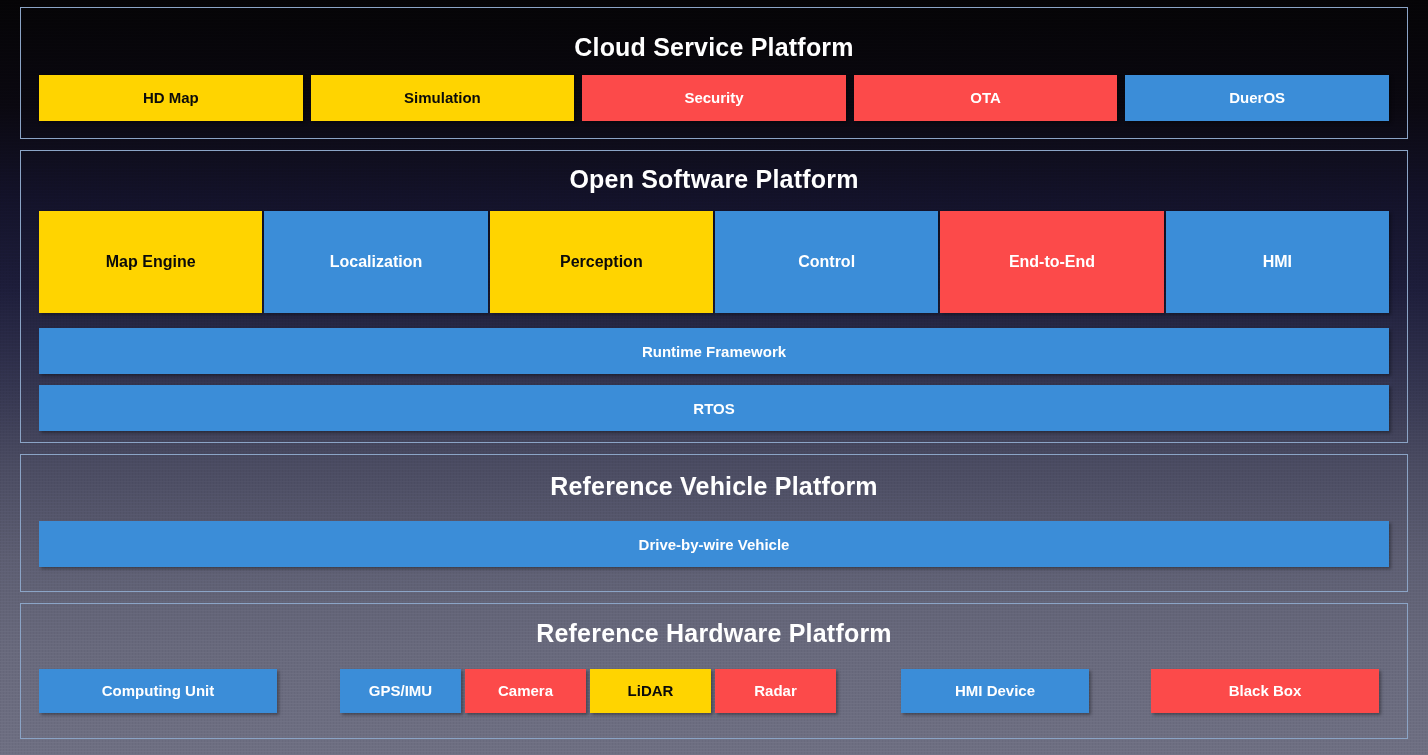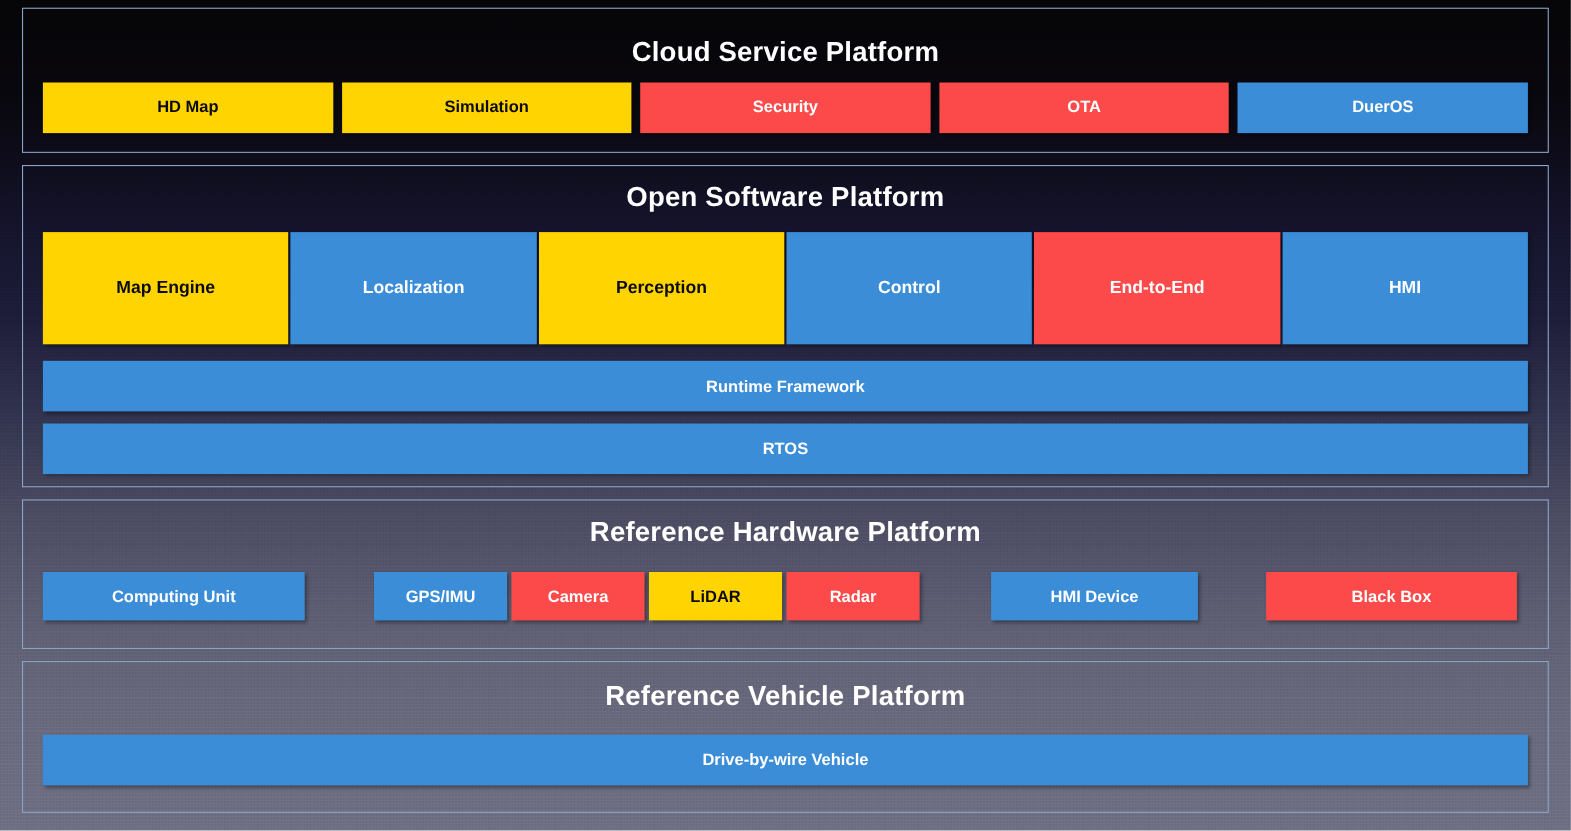--- a/index.html
+++ b/index.html
@@ -175,20 +175,26 @@
       <div class="box c-yellow" style="flex:1 1 0;">Perception</div>
       <div class="box c-blue" style="flex:1 1 0;">Control</div>
       <div class="box c-red" style="flex:1 1 0;">End-to-End</div>
       <div class="box c-blue" style="flex:1 1 0;">HMI</div>
     </div>
 
     <div class="box c-blue sw-bar first">Runtime Framework</div>
     <div class="box c-blue sw-bar">RTOS</div>
   </section>
 
+  <section class="panel panel-vehicle">
+    <h2 class="panel-title">Reference Vehicle Platform</h2>
+
+    <div class="box c-blue veh-bar">Drive-by-wire Vehicle</div>
+  </section>
+
   <section class="panel panel-hardware">
     <h2 class="panel-title">Reference Hardware Platform</h2>
 
     <div class="row hw-row">
       <div class="box c-blue" style="width:238px;flex:0 0 238px;">Computing Unit</div>
 
       <div class="hw-spacer" style="width:63px;"></div>
 
       <div class="hw-group">
         <div class="box c-blue" style="width:121px;flex:0 0 121px;">GPS/IMU</div>
@@ -200,19 +206,13 @@
       <div class="hw-spacer" style="width:65px;"></div>
 
       <div class="box c-blue" style="width:188px;flex:0 0 188px;">HMI Device</div>
 
       <div class="hw-spacer" style="width:62px;"></div>
 
       <div class="box c-red" style="width:228px;flex:0 0 228px;">Black Box</div>
     </div>
   </section>
 
-  <section class="panel panel-vehicle">
-    <h2 class="panel-title">Reference Vehicle Platform</h2>
-
-    <div class="box c-blue veh-bar">Drive-by-wire Vehicle</div>
-  </section>
-
 </div>
 
 </body></html>

